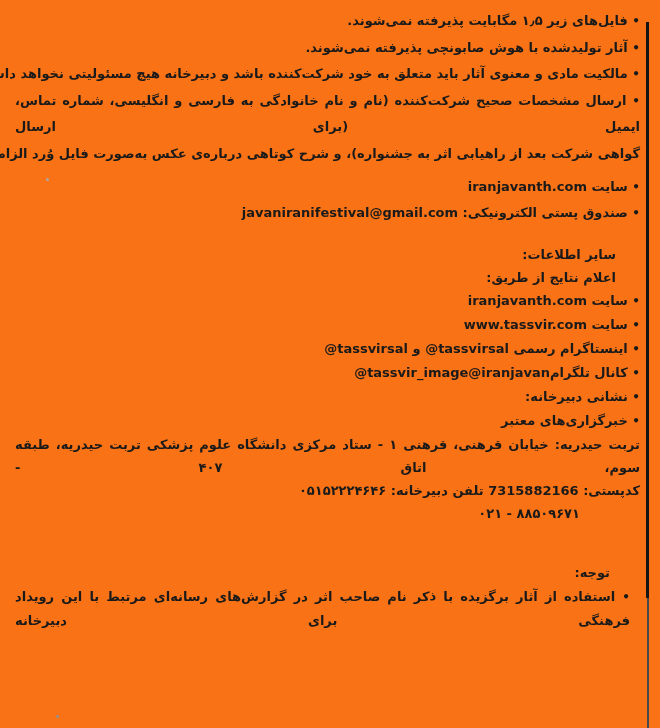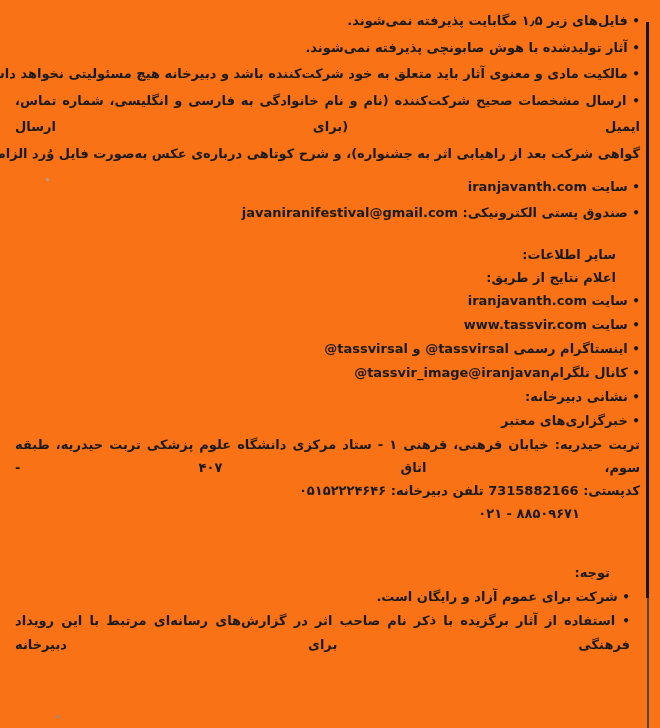--- a/index.html
+++ b/index.html
@@ -69,21 +69,20 @@
     <div class="ln nw"><span class="b">•</span> <span>کانال تلگرام</span><span class="ltr">@tassvir_image@iranjavan</span></div>
     <div class="ln nw"><span class="b">•</span> <span>نشانی دبیرخانه:</span></div>
     <div class="ln nw"><span class="b">•</span> <span>خبرگزاری‌های معتبر</span></div>
     <div class="ln just"><span>تربت حیدریه: خیابان قرهنی، قرهنی ۱ - ستاد مرکزی دانشگاه علوم پزشکی تربت حیدریه، طبقه سوم، اتاق ۴۰۷ -</span></div>
     <div class="ln nw"><span>کدپستی: 7315882166 تلفن دبیرخانه: ۰۵۱۵۲۲۲۴۶۴۶</span></div>
     <div class="ln nw phone"><span class="ltr">۰۲۱ - ۸۸۵۰۹۶۷۱</span></div>
   </div>
 
   <div class="sec notes">
     <div class="ln nw ind20">توجه:</div>
-    <div class="ln nw"><span class="b">•</span> <span>شرکت برای عموم آزاد و رایگان است.</span></div>
     <div class="ln just"><span class="b">•</span> <span>استفاده از آثار برگزیده با ذکر نام صاحب اثر در گزارش‌های رسانه‌ای مرتبط با این رویداد فرهنگی برای دبیرخانه</span></div>
 
   </div>
 
   <div class="scanline-top"></div>
   <div class="scanline-bottom"></div>
   <div class="speck s1"></div>
   <div class="speck s2"></div>
 
 </div>

